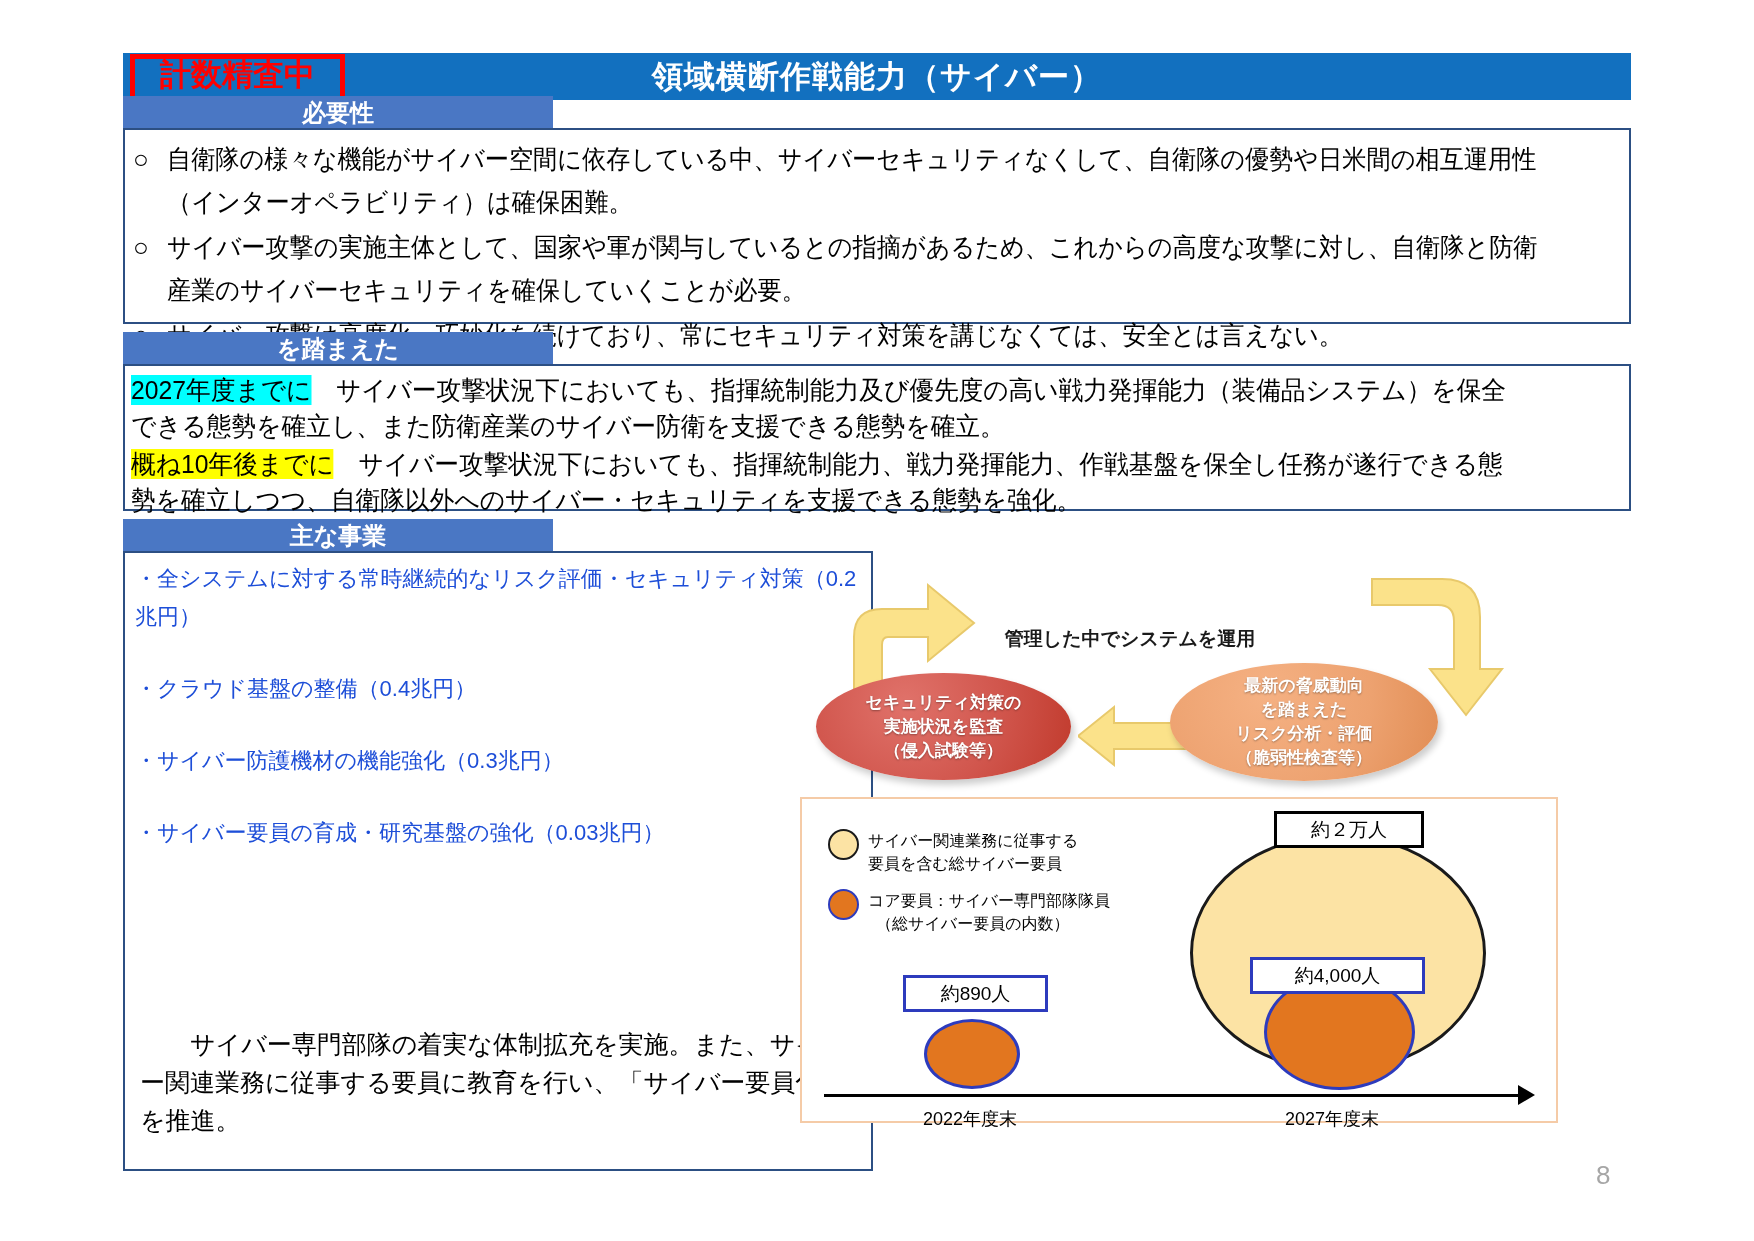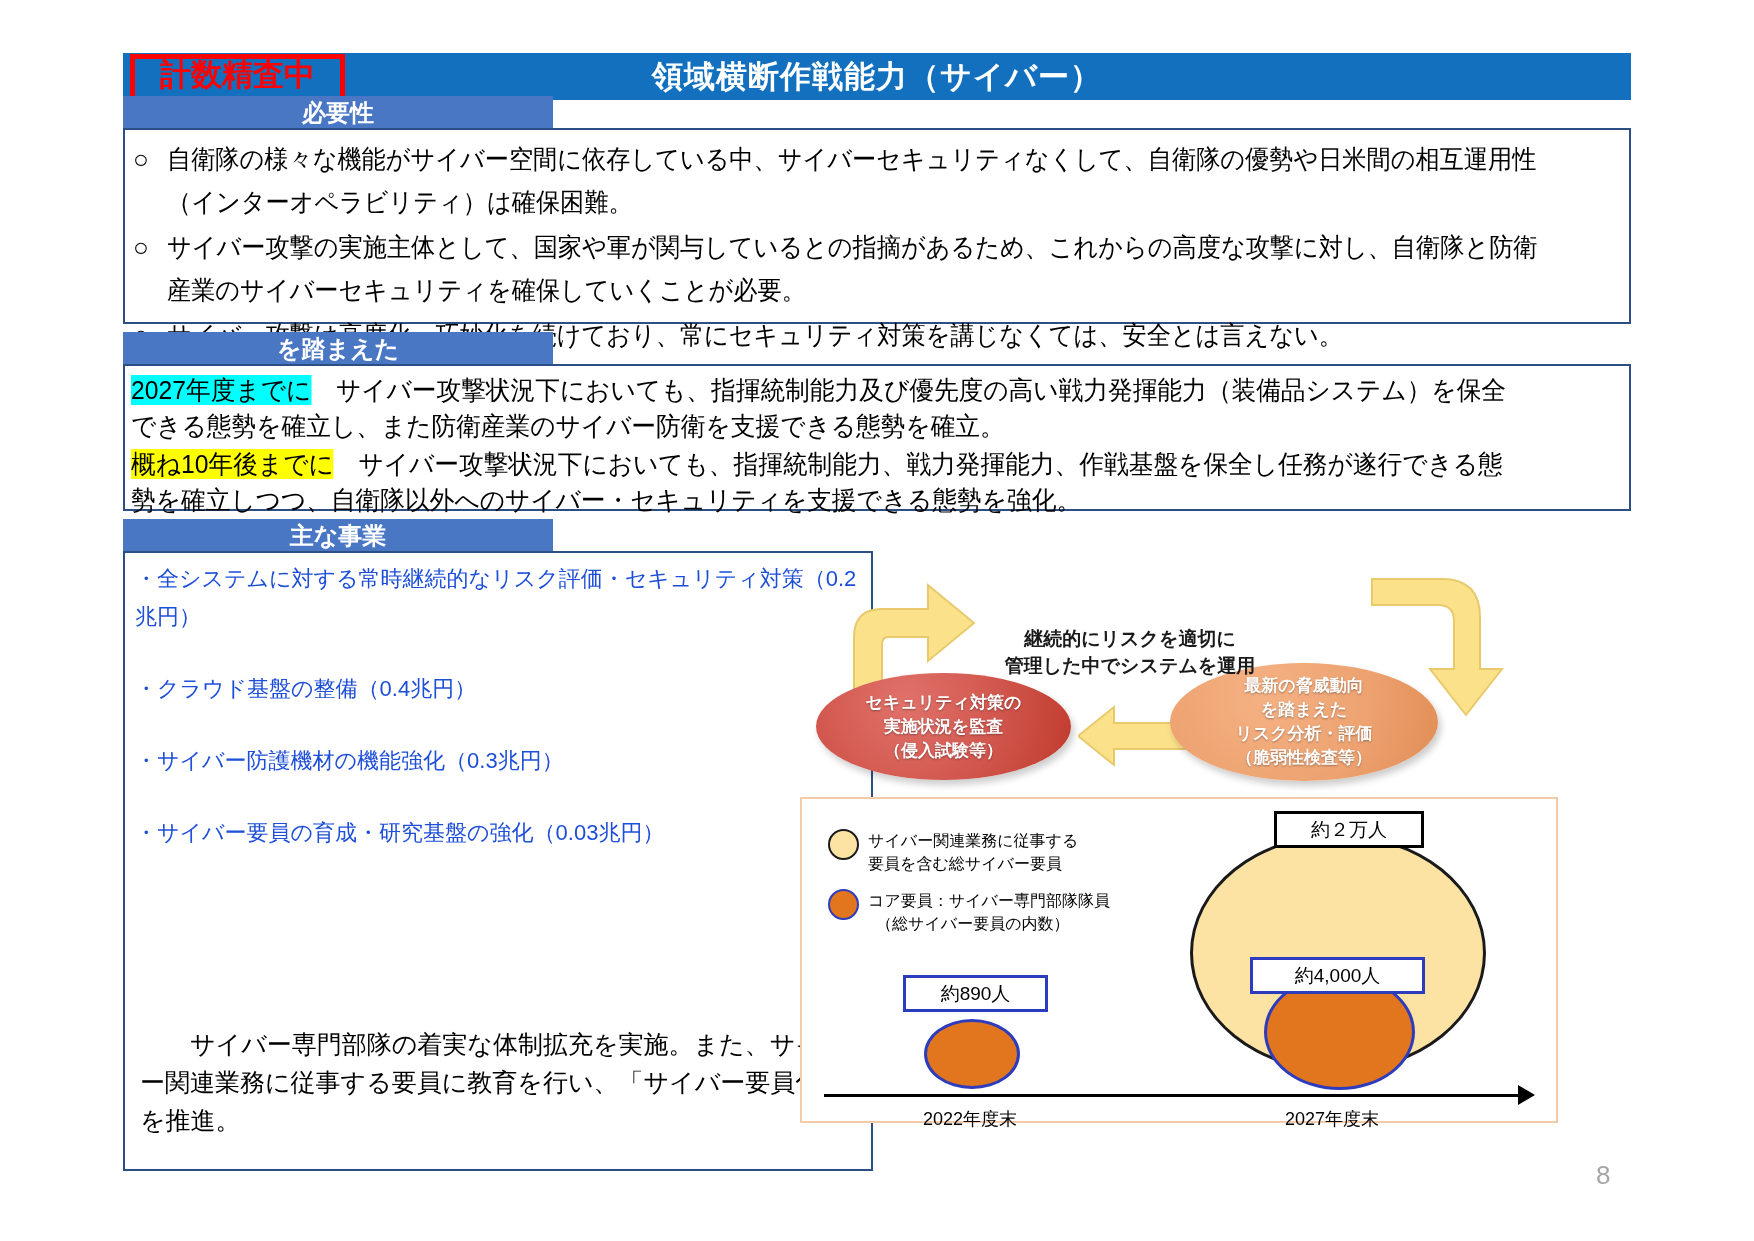--- a/index.html
+++ b/index.html
@@ -201,21 +201,20 @@
 
     <div class="ell ell-red">
       <div>
         <div>セキュリティ対策の</div>
         <div>実施状況を監査</div>
         <div>（侵入試験等）</div>
       </div>
     </div>
 
     <div class="cycle-center">
-      <div>継続的にリスクを適切に</div>
       <div>管理した中でシステムを運用</div>
     </div>
   </div>
 
   <div class="chart">
 
     <div class="lg lg1">
       <div class="lg-dot lg-dot-y"></div>
       <div class="lg-txt">
         <span>サイバー関連業務に従事する</span><br>

